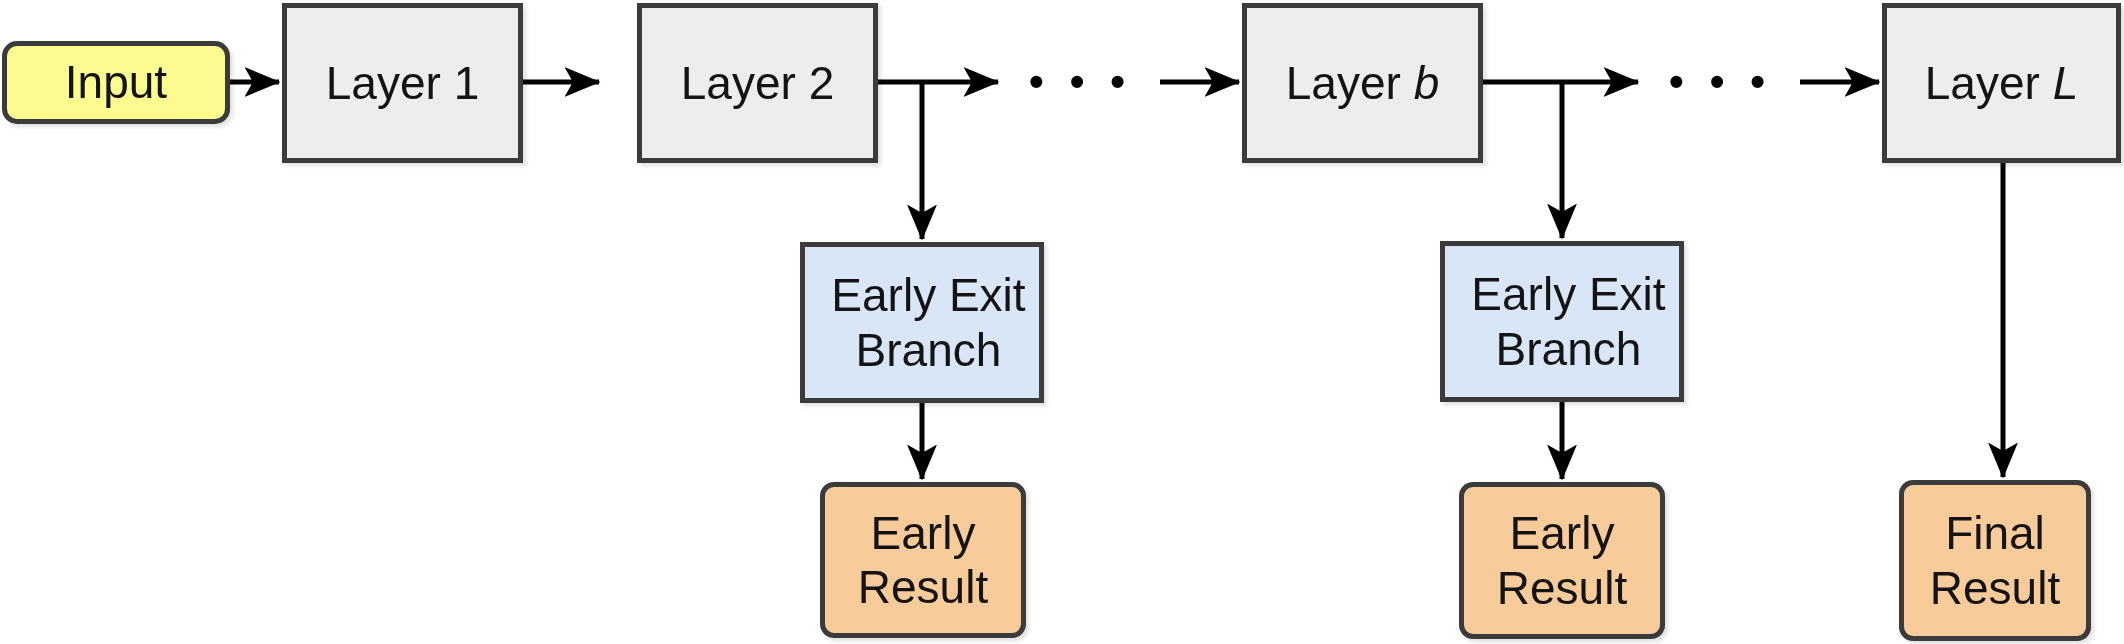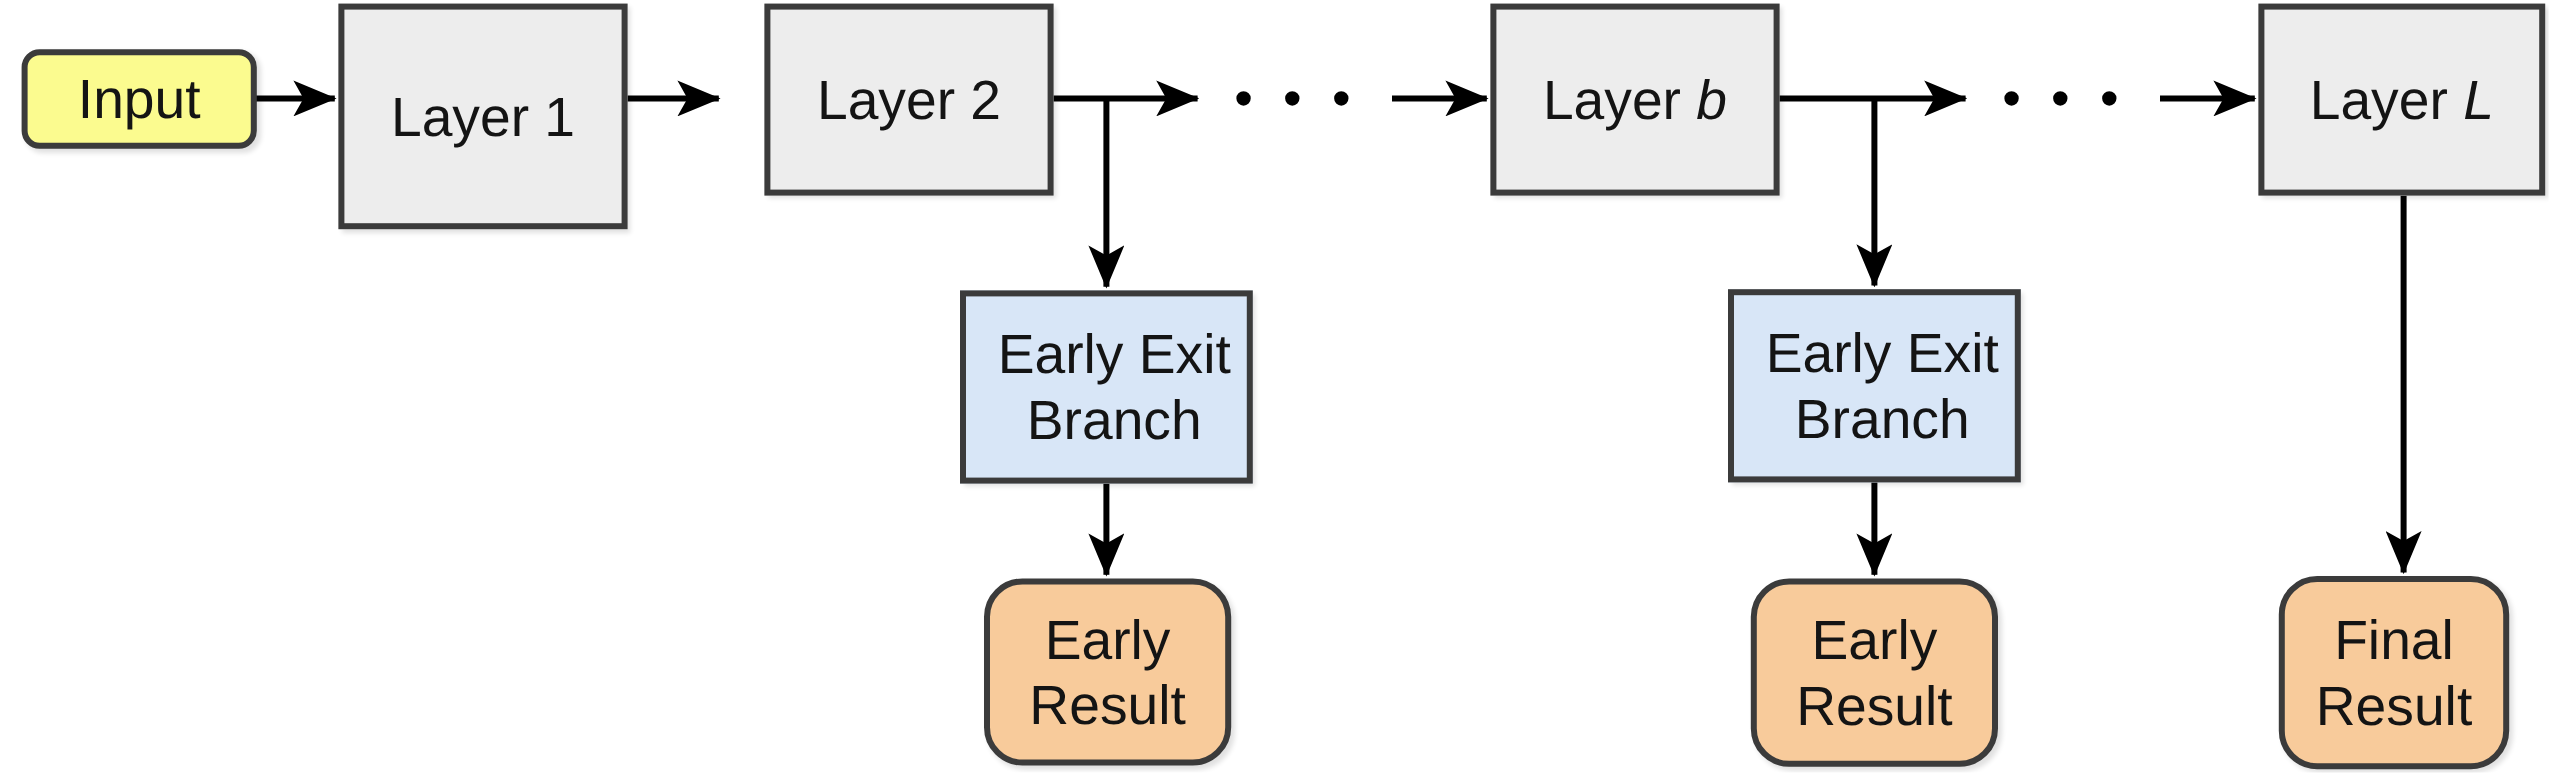--- a/index.html
+++ b/index.html
@@ -33,37 +33,37 @@
     text-align: center;
     border: 5px solid var(--border, #3b3b3b);
     font-size: 46px;
     line-height: 1.18;
     box-shadow: 3px 3px 4px rgba(0,0,0,0.12);
   }
   .node .lbl { display: block; }
   .node .lbl .ln { display: block; }
 
   .n-input {
-    left: 18px; top: 41px; width: 196px; height: 83px;
+    left: 2px; top: 41px; width: 228px; height: 83px;
     background: var(--input-fill, #fbfb8f);
     border-radius: 15px;
   }
   .layer { background: var(--layer-fill, #ededed); }
-  .n-layer1 { left: 282px; top: 3px;  width: 241px; height: 188px; }
+  .n-layer1 { left: 282px; top: 3px;  width: 241px; height: 160px; }
   .n-layer2 { left: 637px; top: 3px;  width: 241px; height: 160px; }
   .n-layerb { left: 1242px; top: 3px; width: 241px; height: 160px; }
   .n-layerl { left: 1882px; top: 3px; width: 239px; height: 160px; }
 
   .branch { background: var(--branch-fill, #d8e6f7); padding-left: 13px; }
   .n-eeb1 { left: 800px;  top: 242px; width: 244px; height: 161px; }
   .n-eeb2 { left: 1440px; top: 241px; width: 244px; height: 161px; }
 
   .result {
     background: var(--result-fill, #f8cb9b);
-    border-radius: 32px;
+    border-radius: 14px;
   }
   .n-er1 { left: 820px;  top: 482px; width: 206px; height: 156px; }
   .n-er2 { left: 1459px; top: 482px; width: 206px; height: 157px; }
   .n-fr  { left: 1899px; top: 480px; width: 192px; height: 161px; }
 
   .node i { font-style: italic; }
 
   .ellipsis {
     position: absolute;
     top: 52px;

